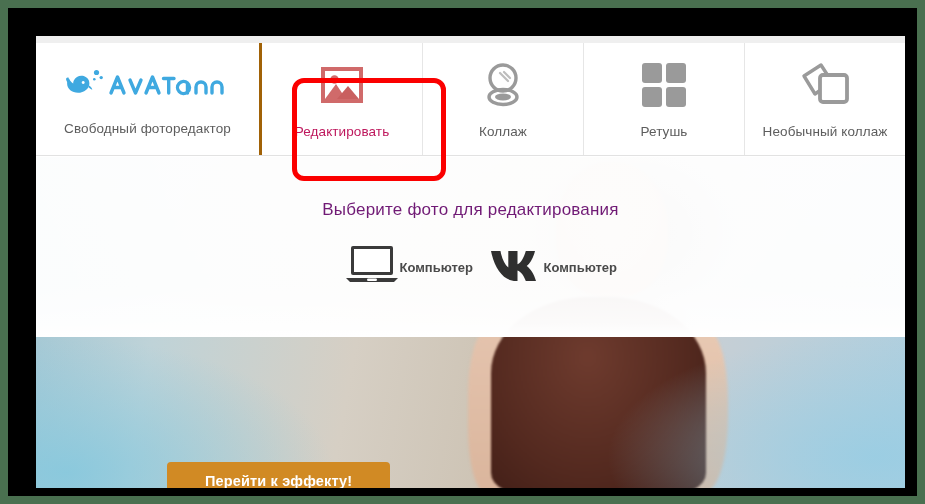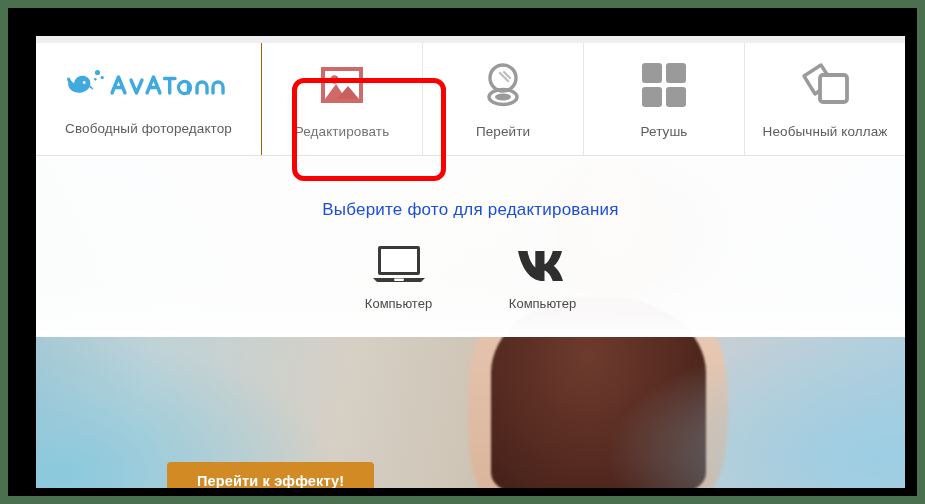--- a/index.html
+++ b/index.html
@@ -41,21 +41,21 @@
     align-items: stretch;
     border-bottom: 1px solid #e2e2e2;
   }
 
   .brand-cell {
     width: 226px;
     display: flex;
     flex-direction: column;
     align-items: center;
     justify-content: center;
-    border-right: 1px solid #a16207;
+    border-right: 3px solid #a16207;
     padding-top: 4px;
   }
   .brand-logo { display: flex; align-items: center; gap: 3px; height: 42px; }
   .brand-tagline {
     margin-top: 13px;
     font-size: 13.5px;
     color: #5d5d5d;
     letter-spacing: .1px;
   }
 
@@ -75,21 +75,21 @@
     height: 52px;
     display: flex; align-items: center; justify-content: center;
   }
   .nav-tab .tab-label {
     margin-top: 13px;
     font-size: 13.5px;
     color: #5d5d5d;
     white-space: nowrap;
     letter-spacing: .1px;
   }
-  .nav-tab.is-active .tab-label { color: #737373; }
+  .nav-tab.is-active .tab-label { color: #be185d; }
 
   
   .highlight-box {
     position: absolute;
     left: 256px; top: 42px;
     width: 154px; height: 103px;
     border: 5px solid #fb0000;
     border-radius: 12px;
     pointer-events: none;
     z-index: 30;
@@ -175,55 +175,56 @@
     left: 0; top: 0;
     width: 100%;
     z-index: 5;
     display: flex;
     flex-direction: column;
     align-items: center;
   }
   .picker-title {
     margin-top: 43px;
     font-size: 17px;
-    color: #1d4ed8;
+    color: #701a75;
     letter-spacing: .2px;
   }
   .picker-sources {
     margin-top: 19px;
     display: flex;
     align-items: flex-end;
     gap: 34px;
   }
   .source {
     width: 110px;
     display: flex;
-    flex-direction: column;
+    flex-direction: row;
     align-items: center;
     cursor: pointer;
+    font-weight: bold;
   }
   .source .source-icon {
     height: 48px;
     display: flex; align-items: flex-end; justify-content: center;
   }
   .source .source-label {
     margin-top: 9px;
     font-size: 13px;
     color: #4a4a4a;
   }
 
   .cta-button {
     position: absolute;
     left: 131px; top: 305px;
     z-index: 6;
     background: #d18a24;
     color: #ffffff;
     border: none;
     border-radius: 4px;
-    padding: 11px 30px 12px;
+    padding: 11px 38px 12px;
     font-size: 14.5px;
     font-weight: bold;
     font-family: "Liberation Sans", sans-serif;
     cursor: pointer;
     letter-spacing: .15px;
   }
 </style>
 </head>
 <body>
 
@@ -280,21 +281,21 @@
 
       <div class="nav-tab">
         <span class="tab-icon">
           <svg width="48" height="46" viewBox="0 0 48 46">
             <circle cx="24" cy="16" r="13" fill="none" stroke="#9a9a9a" stroke-width="3.4"></circle>
             <path d="M21 11 L29 19 M25 10 L31 16" stroke="#bdbdbd" stroke-width="2.2" stroke-linecap="round"></path>
             <ellipse cx="24" cy="35" rx="14" ry="7.5" fill="none" stroke="#9a9a9a" stroke-width="3.4"></ellipse>
             <ellipse cx="24" cy="35" rx="8" ry="3.4" fill="#9a9a9a"></ellipse>
           </svg>
         </span>
-        <span class="tab-label">Перейти</span>
+        <span class="tab-label">Коллаж</span>
       </div>
 
       <div class="nav-tab">
         <span class="tab-icon">
           <svg width="46" height="46" viewBox="0 0 46 46">
             <rect x="1" y="1" width="20" height="20" rx="3" fill="#9a9a9a"></rect>
             <rect x="25" y="1" width="20" height="20" rx="3" fill="#9a9a9a"></rect>
             <rect x="1" y="25" width="20" height="20" rx="3" fill="#9a9a9a"></rect>
             <rect x="25" y="25" width="20" height="20" rx="3" fill="#9a9a9a"></rect>
           </svg>

